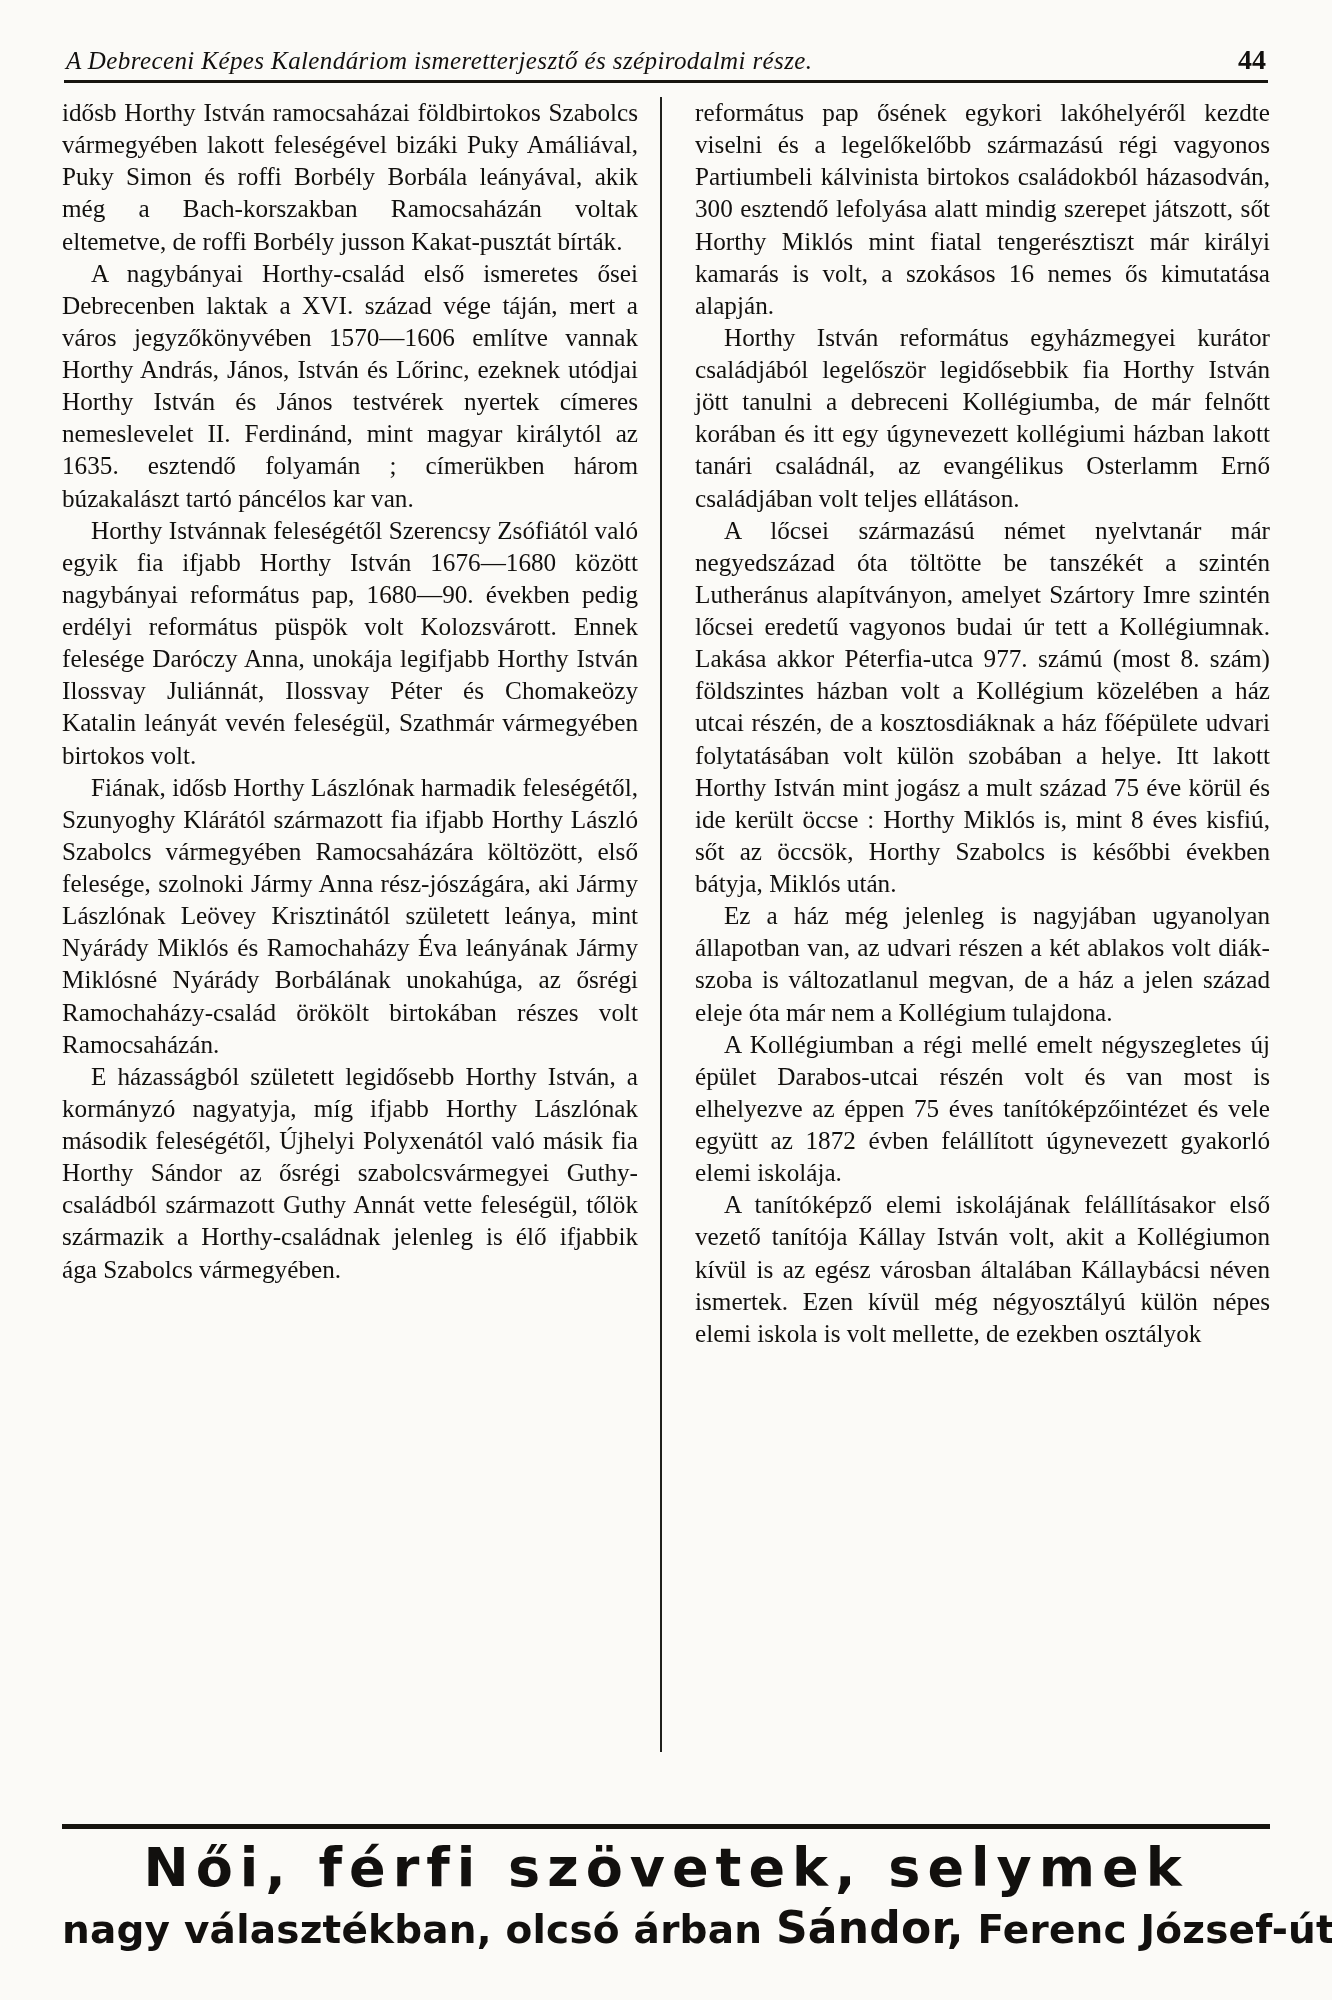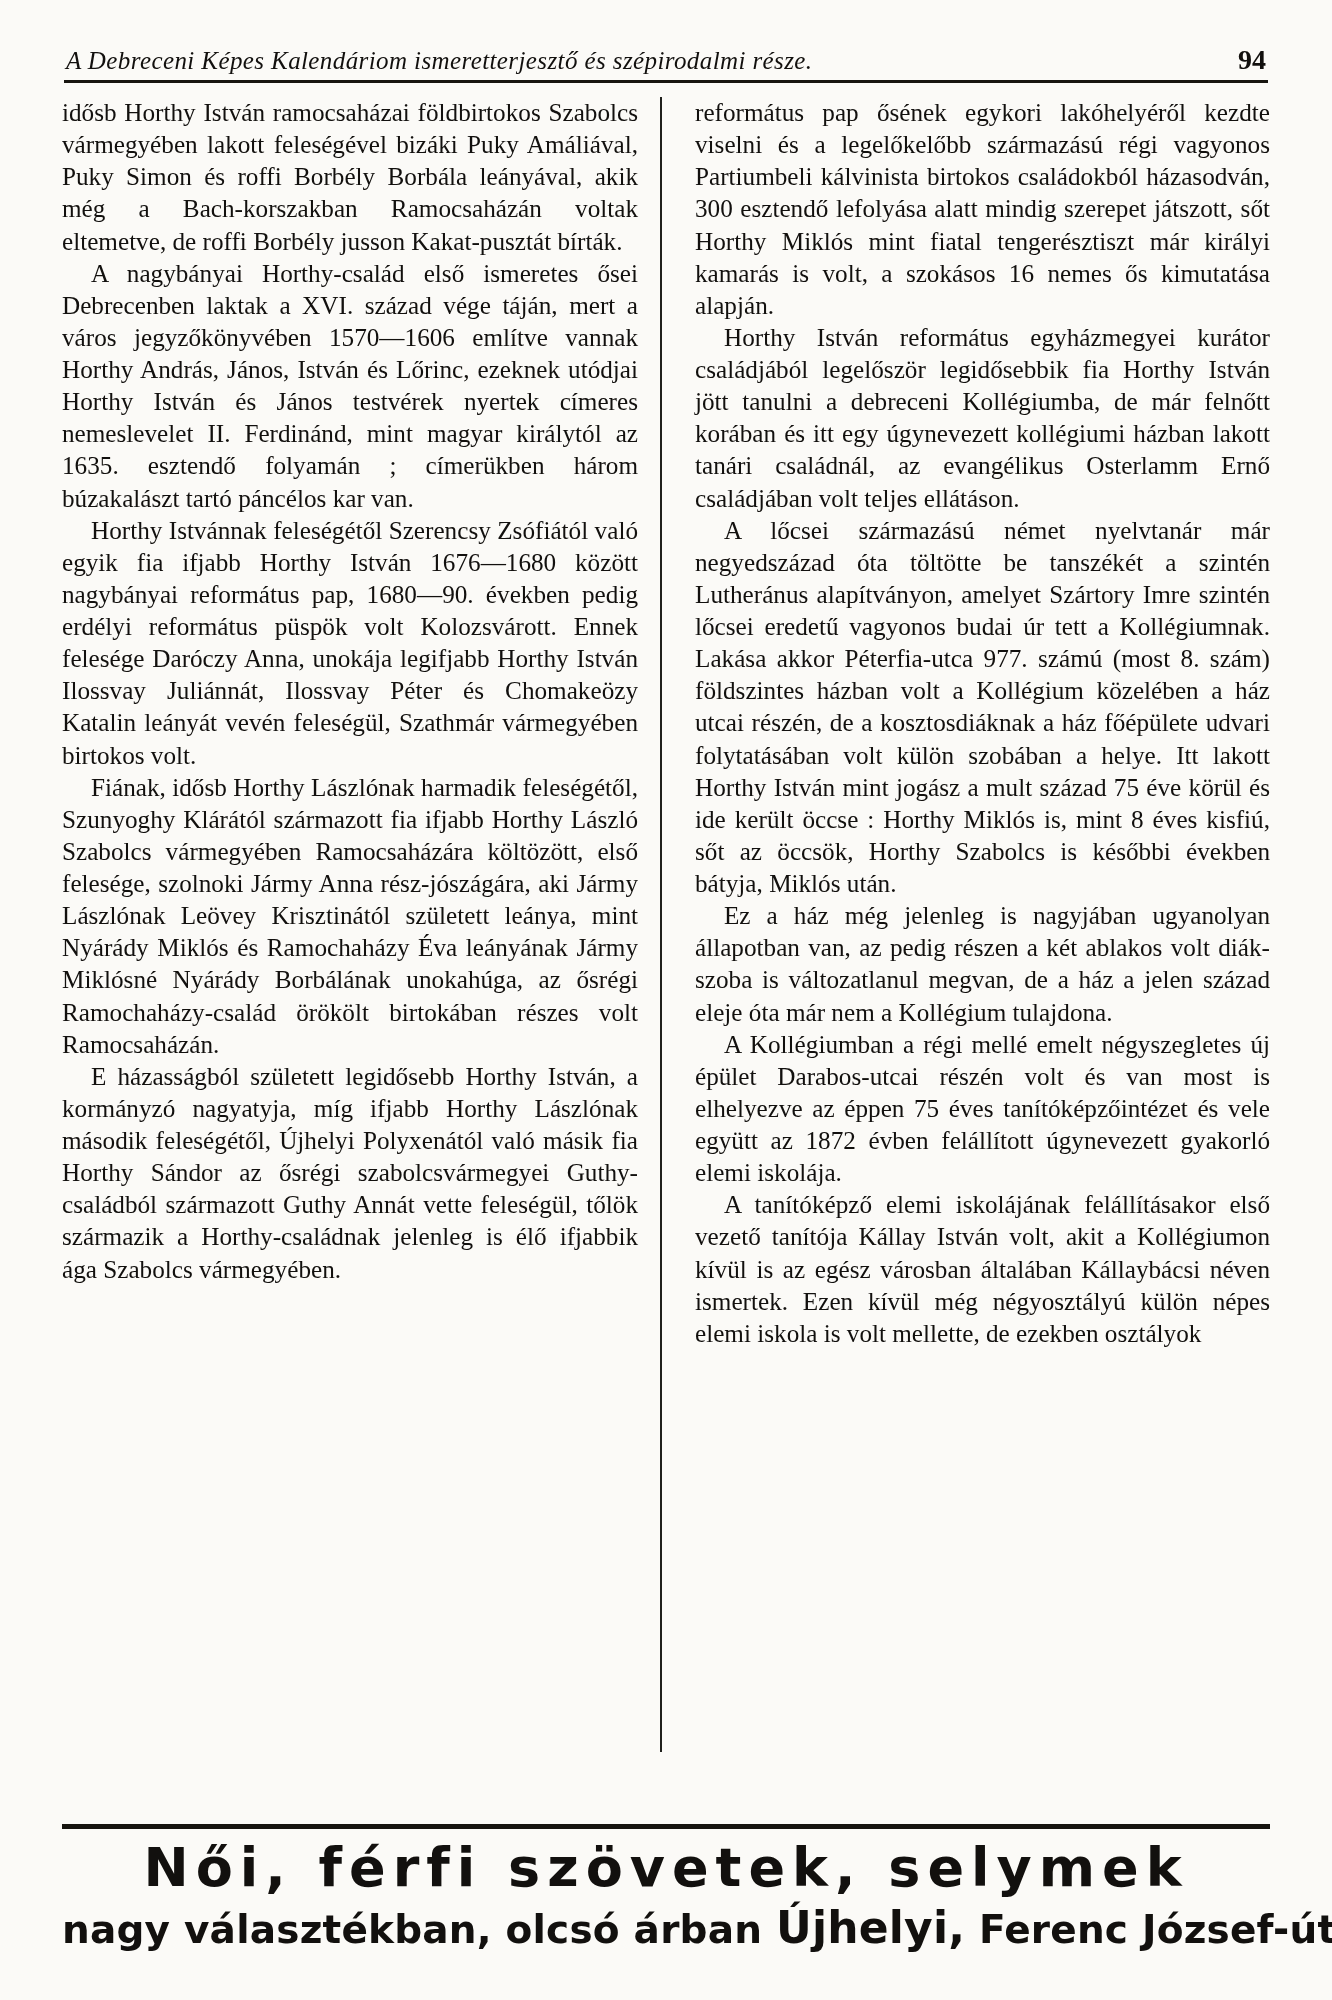--- a/index.html
+++ b/index.html
@@ -115,48 +115,48 @@
   }
 </style>
 </head>
 <body>
 
 <div class="page">
   <div class="page-inner">
 
     <div class="running-head">
       <span class="rh-text">A Debreceni Képes Kalendáriom ismeretterjesztő és szépirodalmi része.</span>
-      <span class="rh-page">94</span>
+      <span class="rh-page">44</span>
     </div>
     <div class="rule-top"></div>
 
     <div class="columns">
 
       <div class="col col-left">
         <p>idősb Horthy István ramocsaházai földbirtokos Szabolcs vármegyében lakott feleségével bizáki Puky Amáliával, Puky Simon és roffi Borbély Borbála leányával, akik még a Bach-korszakban Ramocsaházán voltak eltemetve, de roffi Borbély jusson Kakat-pusztát bírták.</p>
         <p class="indent">A nagybányai Horthy-család első ismeretes ősei Debrecenben laktak a XVI. század vége táján, mert a város jegyzőkönyvében 1570—1606 említve vannak Horthy András, János, István és Lőrinc, ezeknek utódjai Horthy István és János testvérek nyertek címeres nemeslevelet II. Ferdinánd, mint magyar királytól az 1635. esztendő folyamán ; címerükben három búzakalászt tartó páncélos kar van.</p>
         <p class="indent">Horthy Istvánnak feleségétől Szerencsy Zsófiától való egyik fia ifjabb Horthy István 1676—1680 között nagybányai református pap, 1680—90. években pedig erdélyi református püspök volt Kolozsvárott. Ennek felesége Daróczy Anna, unokája legifjabb Horthy István Ilossvay Juliánnát, Ilossvay Péter és Chomakeözy Katalin leányát vevén feleségül, Szathmár vármegyében birtokos volt.</p>
         <p class="indent">Fiának, idősb Horthy Lászlónak harmadik feleségétől, Szunyoghy Klárától származott fia ifjabb Horthy László Szabolcs vármegyében Ramocsaházára költözött, első felesége, szolnoki Jármy Anna rész-jószágára, aki Jármy Lászlónak Leövey Krisztinától született leánya, mint Nyárády Miklós és Ramochaházy Éva leányának Jármy Miklósné Nyárády Borbálának unokahúga, az ősrégi Ramochaházy-család örökölt birtokában részes volt Ramocsaházán.</p>
         <p class="indent">E házasságból született legidősebb Horthy István, a kormányzó nagyatyja, míg ifjabb Horthy Lászlónak második feleségétől, Újhelyi Polyxenától való másik fia Horthy Sándor az ősrégi szabolcsvármegyei Guthy-családból származott Guthy Annát vette feleségül, tőlök származik a Horthy-családnak jelenleg is élő ifjabbik ága Szabolcs vármegyében.</p>
       </div>
 
       <div class="col col-right">
         <p>református pap ősének egykori lakóhelyéről kezdte viselni és a legelőkelőbb származású régi vagyonos Partiumbeli kálvinista birtokos családokból házasodván, 300 esztendő lefolyása alatt mindig szerepet játszott, sőt Horthy Miklós mint fiatal tengerésztiszt már királyi kamarás is volt, a szokásos 16 nemes ős kimutatása alapján.</p>
         <p class="indent">Horthy István református egyházmegyei kurátor családjából legelőször legidősebbik fia Horthy István jött tanulni a debreceni Kollégiumba, de már felnőtt korában és itt egy úgynevezett kollégiumi házban lakott tanári családnál, az evangélikus Osterlamm Ernő családjában volt teljes ellátáson.</p>
         <p class="indent">A lőcsei származású német nyelvtanár már negyedszázad óta töltötte be tanszékét a szintén Lutheránus alapítványon, amelyet Szártory Imre szintén lőcsei eredetű vagyonos budai úr tett a Kollégiumnak. Lakása akkor Péterfia-utca 977. számú (most 8. szám) földszintes házban volt a Kollégium közelében a ház utcai részén, de a kosztosdiáknak a ház főépülete udvari folytatásában volt külön szobában a helye. Itt lakott Horthy István mint jogász a mult század 75 éve körül és ide került öccse : Horthy Miklós is, mint 8 éves kisfiú, sőt az öccsök, Horthy Szabolcs is későbbi években bátyja, Miklós után.</p>
-        <p class="indent">Ez a ház még jelenleg is nagyjában ugyanolyan állapotban van, az pedig részen a két ablakos volt diák-szoba is változatlanul megvan, de a ház a jelen század eleje óta már nem a Kollégium tulajdona.</p>
+        <p class="indent">Ez a ház még jelenleg is nagyjában ugyanolyan állapotban van, az udvari részen a két ablakos volt diák-szoba is változatlanul megvan, de a ház a jelen század eleje óta már nem a Kollégium tulajdona.</p>
         <p class="indent">A Kollégiumban a régi mellé emelt négyszegletes új épület Darabos-utcai részén volt és van most is elhelyezve az éppen 75 éves tanítóképzőintézet és vele együtt az 1872 évben felállított úgynevezett gyakorló elemi iskolája.</p>
         <p class="indent">A tanítóképző elemi iskolájának felállításakor első vezető tanítója Kállay István volt, akit a Kollégiumon kívül is az egész városban általában Kállaybácsi néven ismertek. Ezen kívül még négyosztályú külön népes elemi iskola is volt mellette, de ezekben osztályok</p>
       </div>
 
     </div>
 
     <div class="ad">
       <div class="ad-line1">Női, férfi szövetek, selymek</div>
       <div class="ad-line2">
         <span>nagy választékban, olcsó árban</span>
-        <span class="big">Újhelyi,</span>
+        <span class="big">Sándor,</span>
         <span>Ferenc József-út 38.</span>
       </div>
     </div>
 
   </div>
 </div>
 
 </body></html>

